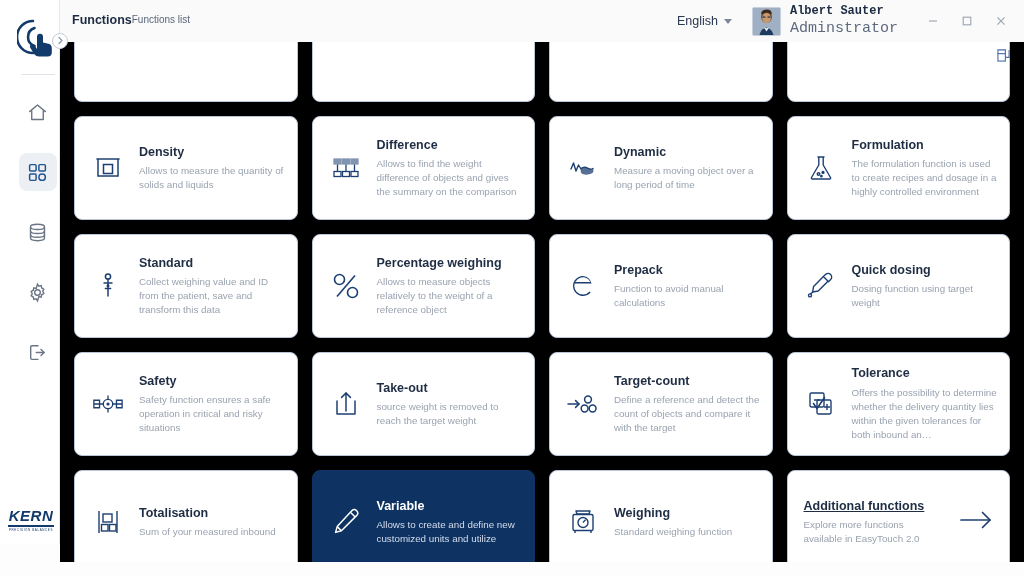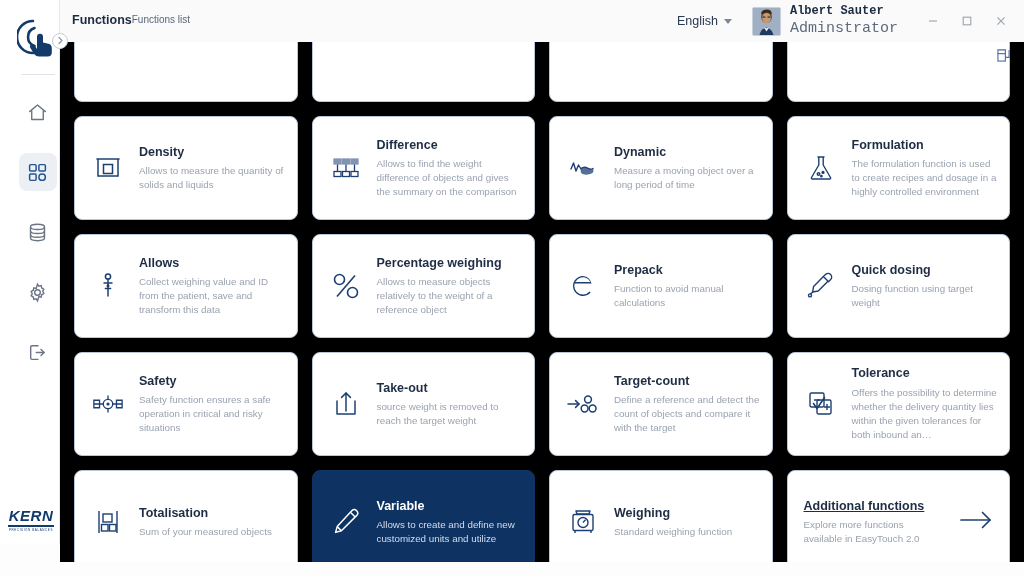--- a/index.html
+++ b/index.html
@@ -336,21 +336,21 @@
           <div class="card-icon">
             <svg width="30" height="30" viewBox="0 0 30 30" fill="none" stroke="currentColor" stroke-width="1.5" stroke-linecap="round">
               <circle cx="15" cy="5.5" r="2.6"></circle>
                 <path d="M15 8.3 V25"></path>
               <path d="M11 12 h8"></path>
                 <path d="M12.4 17.5 h5.2"></path>
               <circle cx="15" cy="14.8" r="1.5" fill="currentColor" stroke="none"></circle>
             </svg>
           </div>
           <div class="card-body">
-            <div class="card-title">Allows</div>
+            <div class="card-title">Standard</div>
             <div class="card-desc">Collect weighing value and ID from the patient, save and transform this data</div>
           </div>
         </div>
 
         <div class="card">
           <div class="card-icon">
             <svg width="32" height="32" viewBox="0 0 32 32" fill="none" stroke="currentColor" stroke-width="1.6">
               <circle cx="9.5" cy="9.5" r="5"></circle>
                 <circle cx="22.5" cy="22.5" r="5"></circle>
                 <path d="M25 5.5 L7 26.5"></path>
@@ -456,21 +456,21 @@
           <div class="card-icon">
             <svg width="30" height="30" viewBox="0 0 30 30" fill="none" stroke="currentColor" stroke-width="1.4">
               <path d="M6 4 V26 M24 4 V26"></path>
               <rect x="10" y="7" width="9" height="8"></rect>
               <rect x="8.5" y="17.5" width="6.5" height="6.5"></rect>
               <rect x="16.5" y="17.5" width="6.5" height="6.5"></rect>
             </svg>
           </div>
           <div class="card-body">
             <div class="card-title">Totalisation</div>
-            <div class="card-desc">Sum of your measured objects</div>
+            <div class="card-desc">Sum of your measured inbound</div>
           </div>
         </div>
 
         <div class="card selected">
           <div class="card-icon">
             <svg width="30" height="30" viewBox="0 0 30 30" fill="none" stroke="currentColor" stroke-width="1.5" stroke-linejoin="round">
               <path d="M21 3.6 a3.4 3.4 0 0 1 4.8 4.8 L10.4 23.8 4.6 25.4 6.2 19.6z"></path>
               <path d="M19.4 5.2 L24.2 10"></path>
                 <path d="M6.2 19.6 L10.4 23.8"></path>
             </svg>

